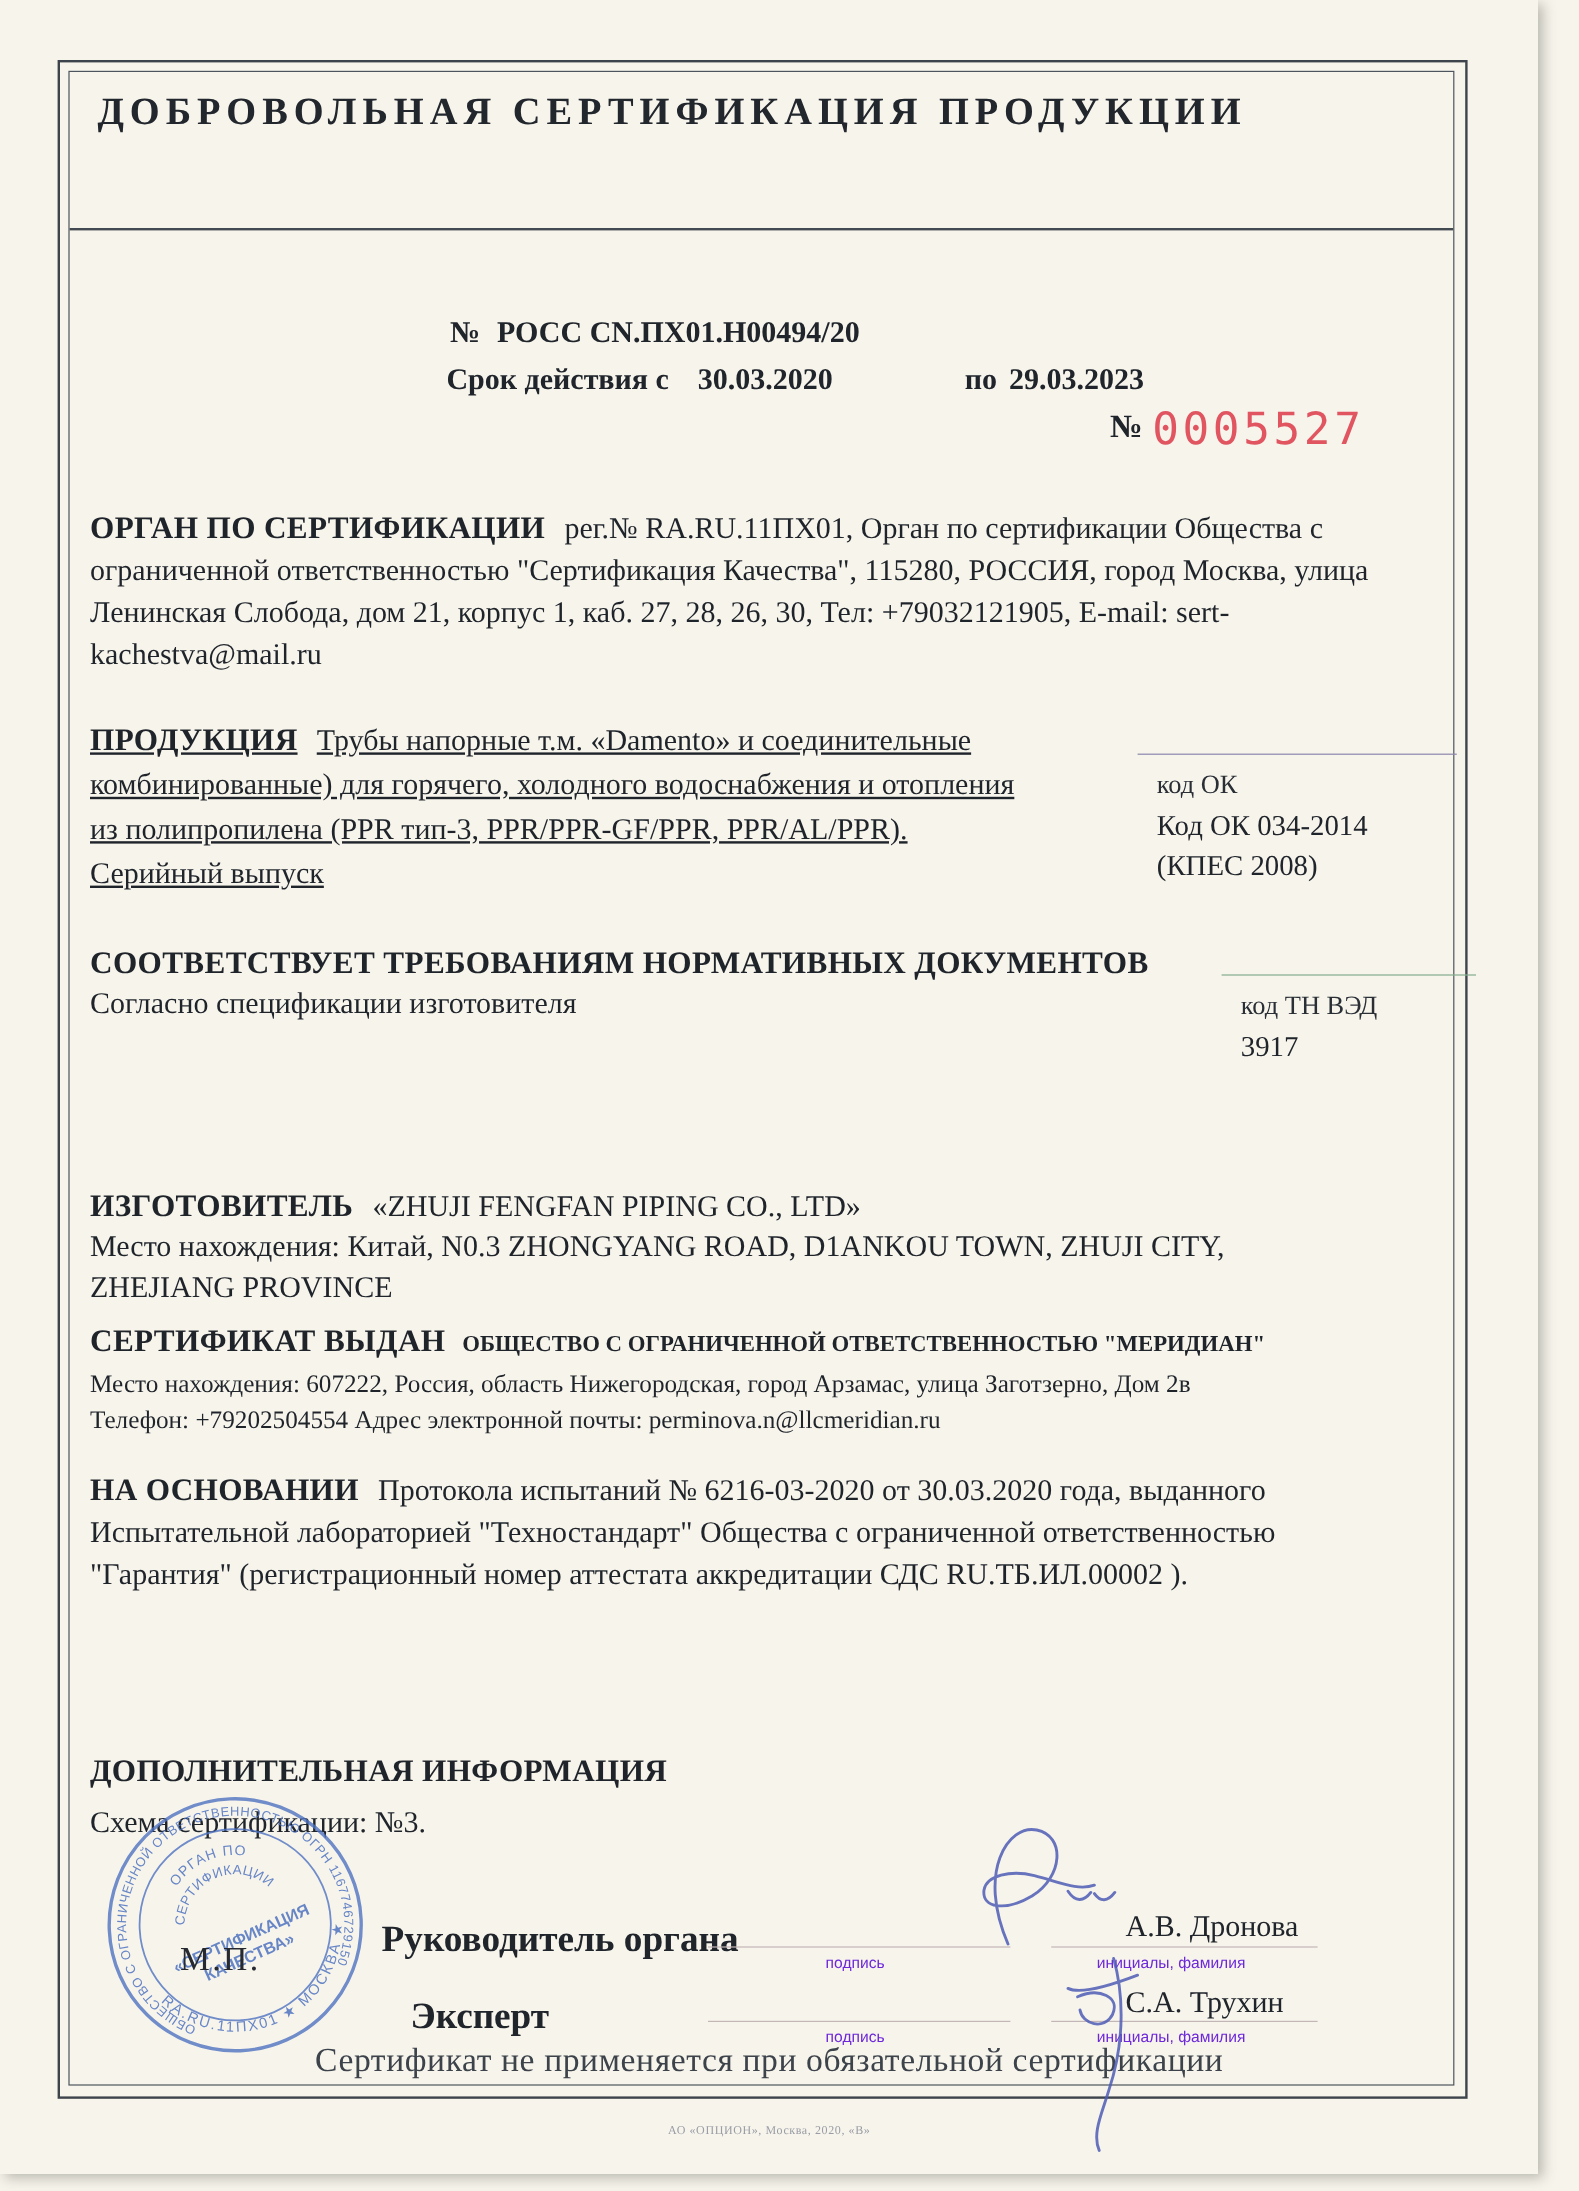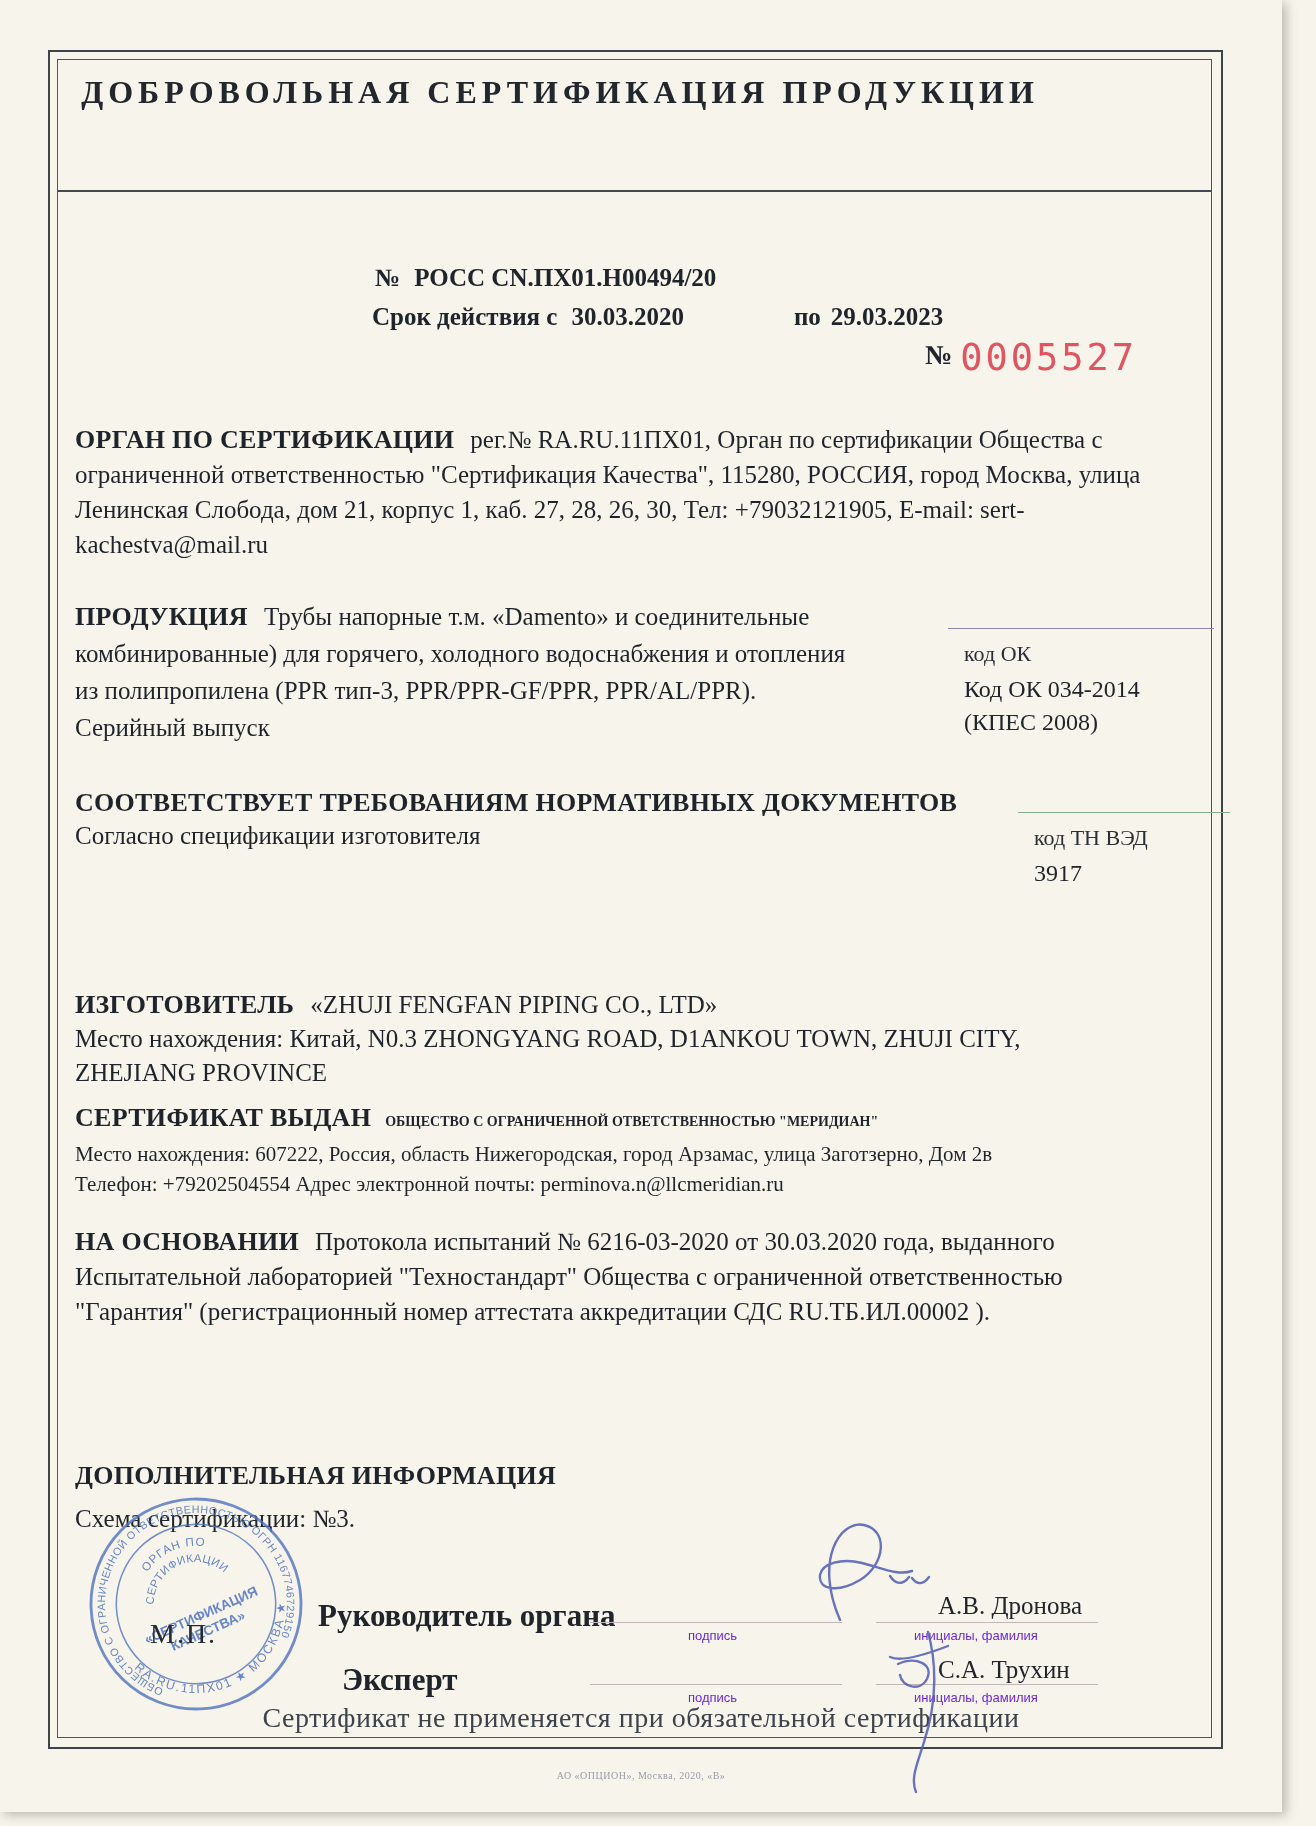--- a/index.html
+++ b/index.html
@@ -24,36 +24,36 @@
   .header-sep{position:absolute;left:58px;top:190px;width:1153px;border-top:2px solid #434a52;}
 
   .banner{left:70px;top:74px;width:980px;text-align:center;
     font-weight:bold;font-size:32px;letter-spacing:5px;color:#22262d;}
   .title{left:0;top:196px;width:1282px;text-align:center;
     font-family:"Liberation Sans",sans-serif;font-weight:bold;font-size:48px;letter-spacing:1px;color:#25282d;}
 
   .cert-no{left:375px;top:264px;font-weight:bold;font-size:25px;}
   .cert-no .num{margin-left:14px;}
   .validity{left:372px;top:303px;font-weight:bold;font-size:25px;}
-  .validity .date1{margin-left:14px;}
+  .validity .date1{margin-left:24px;}
   .validity .to-lbl{margin-left:110px;}
   .validity .date2{margin-left:10px;}
   .blank-no{left:925px;top:336px;}
   .blank-no .nsign{font-weight:bold;font-size:27px;vertical-align:6px;}
   .blank-no .rednum{font-family:"DejaVu Sans Mono",monospace;font-size:37px;letter-spacing:3px;color:#e05560;margin-left:8px;}
 
   .para{font-size:25px;line-height:35px;color:#1f242a;}
   .para b{font-size:26px;letter-spacing:0.3px;}
   .para .gap{margin-left:16px;}
   .organ{left:75px;top:422px;}
-  .production{left:75px;top:598px;line-height:37px;}
+  .production{left:75px;top:598px;line-height:37px;text-decoration:underline;}
   .conforms{left:75px;top:786px;line-height:33px;}
   .manufacturer{left:75px;top:988px;line-height:34px;}
   .issued{left:75px;top:1100px;}
-  .issued .val{font-size:14px;font-weight:bold;margin-left:14px;}
+  .issued .val{font-size:19px;font-weight:bold;margin-left:14px;}
   .issued .small{font-size:21px;line-height:30px;font-weight:normal;}
   .basis{left:75px;top:1224px;line-height:35px;}
   .additional{left:75px;top:1458px;}
   .additional .txt{margin-top:8px;}
 
   .code-box{border-top:1.5px solid #8d87ad;padding:12px 0 0 16px;}
   .code-box .cap{font-size:22px;color:#2a2f36;}
   .code-box .val{font-size:24px;line-height:33px;margin-top:6px;}
   .ok-box{left:948px;top:628px;width:250px;}
   .tnved-box{left:1018px;top:812px;width:196px;border-top-color:#84ad8c;}

